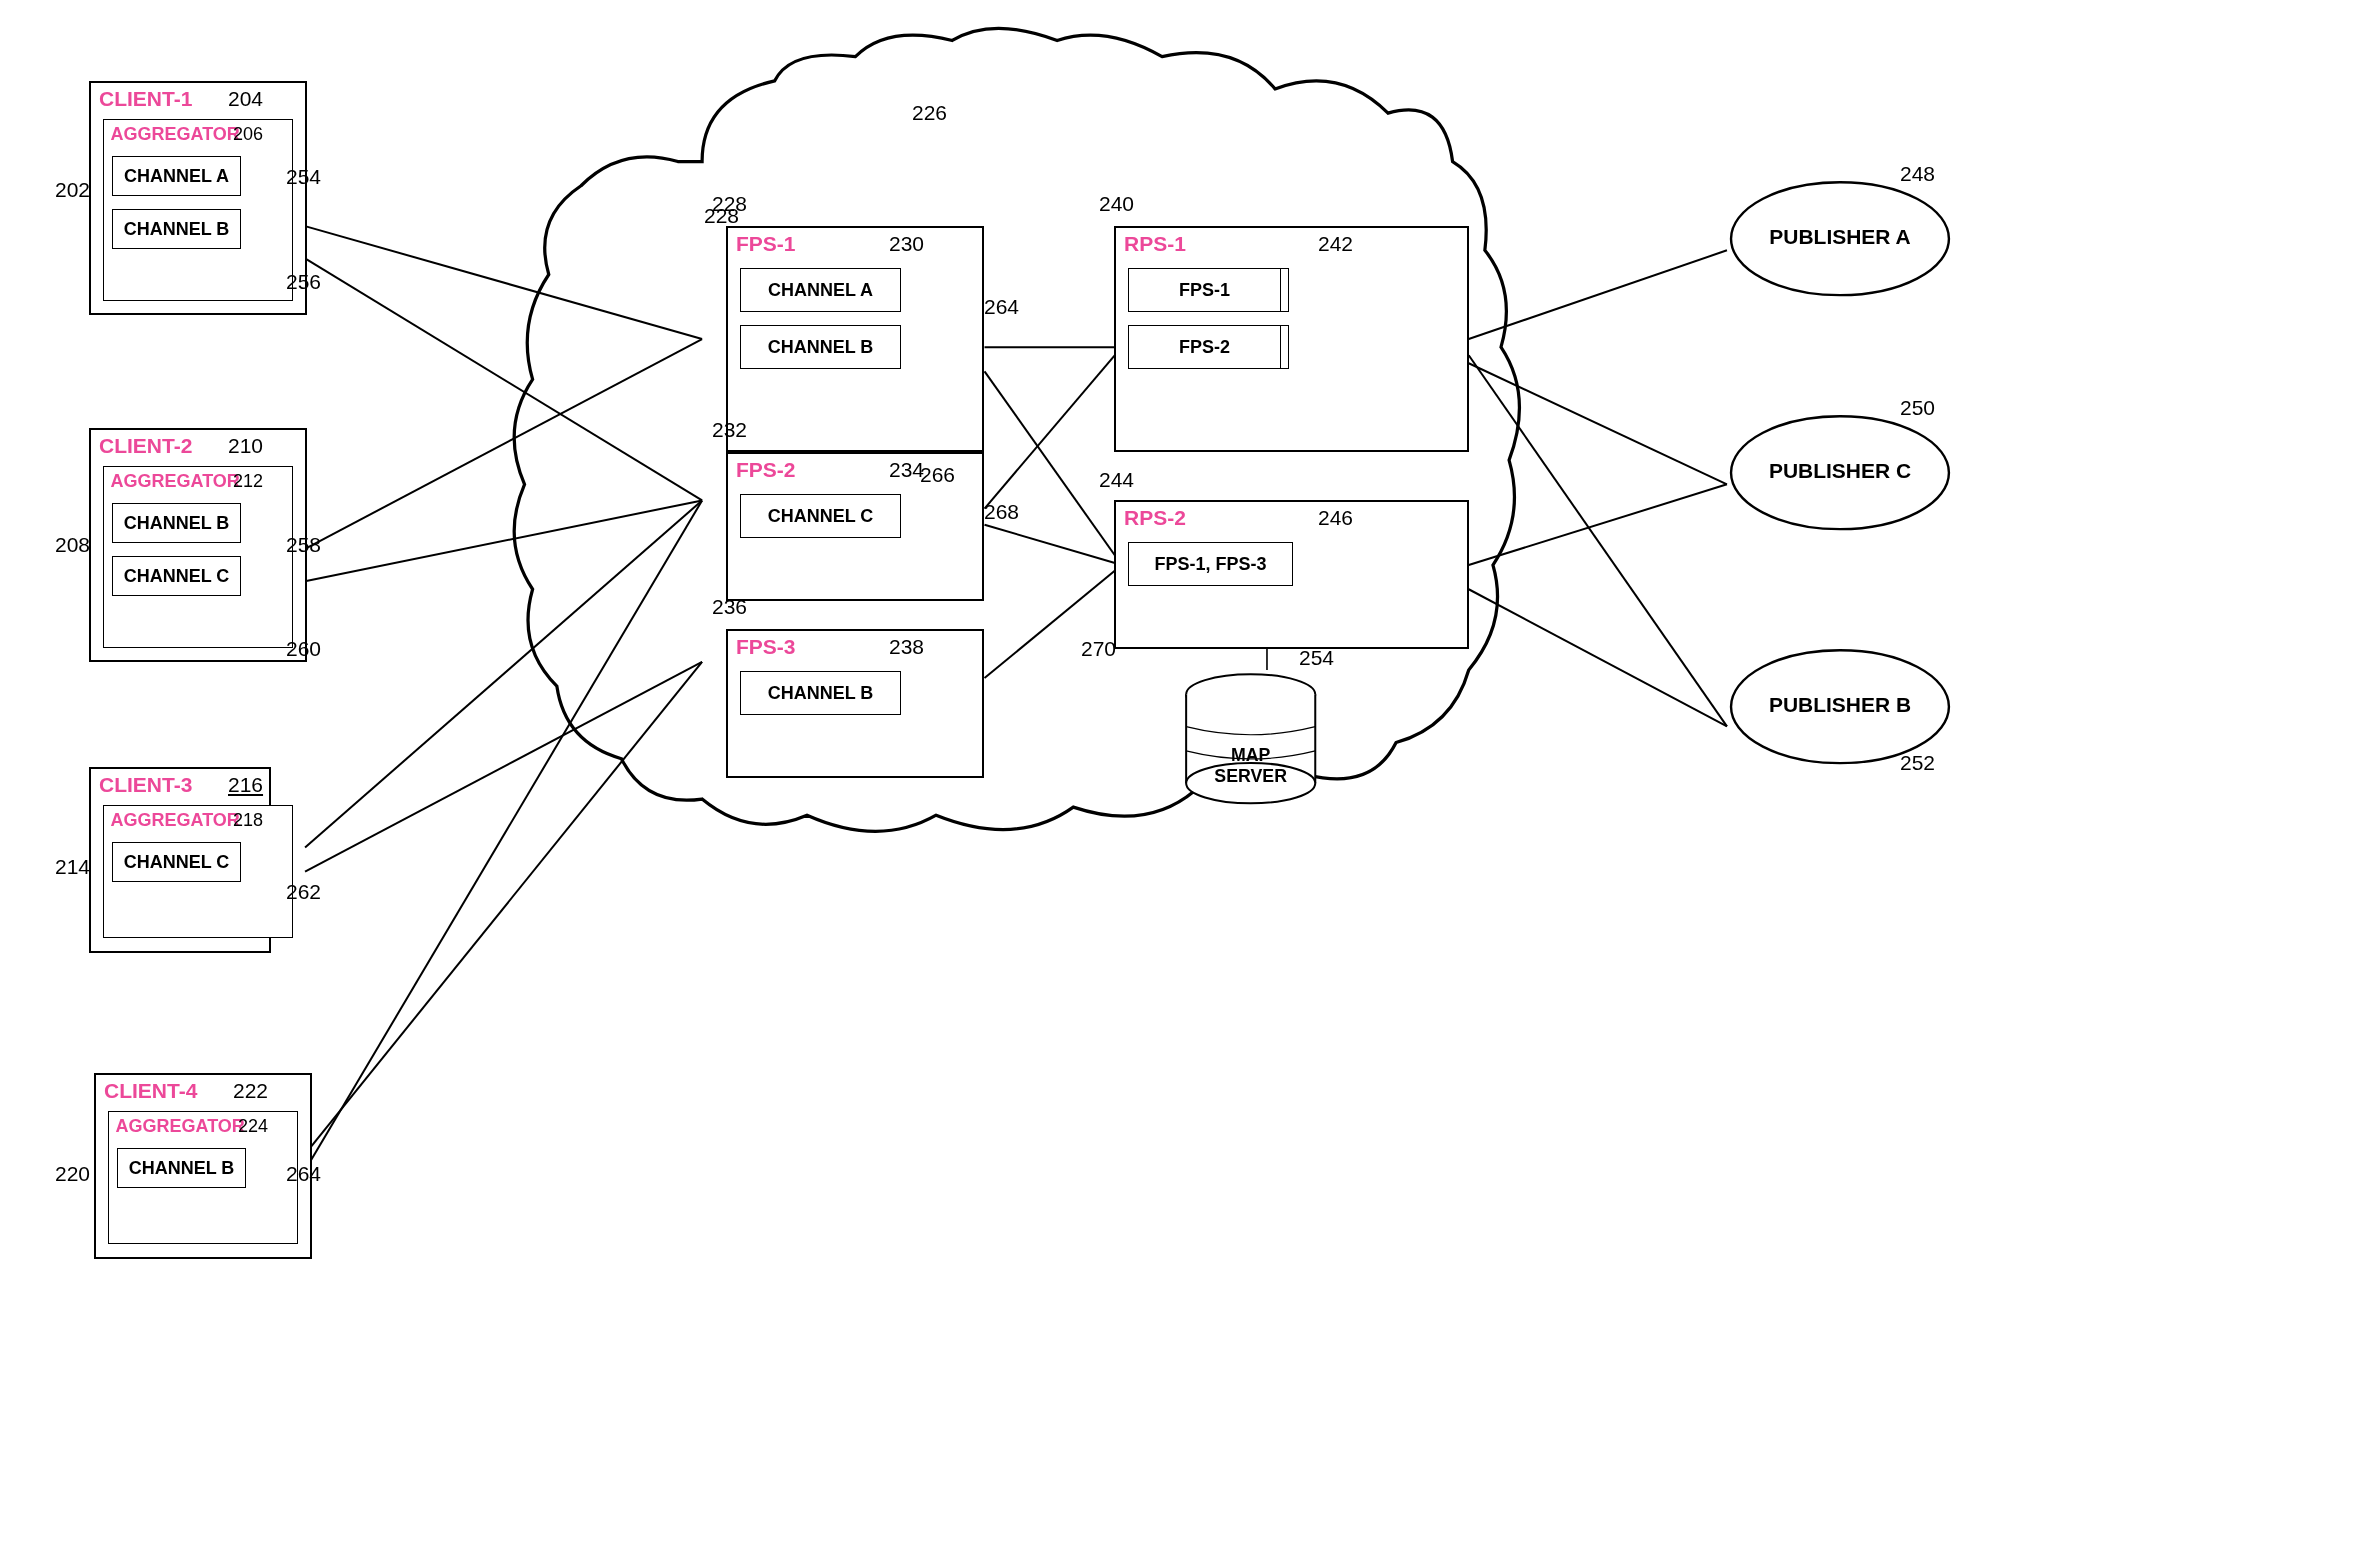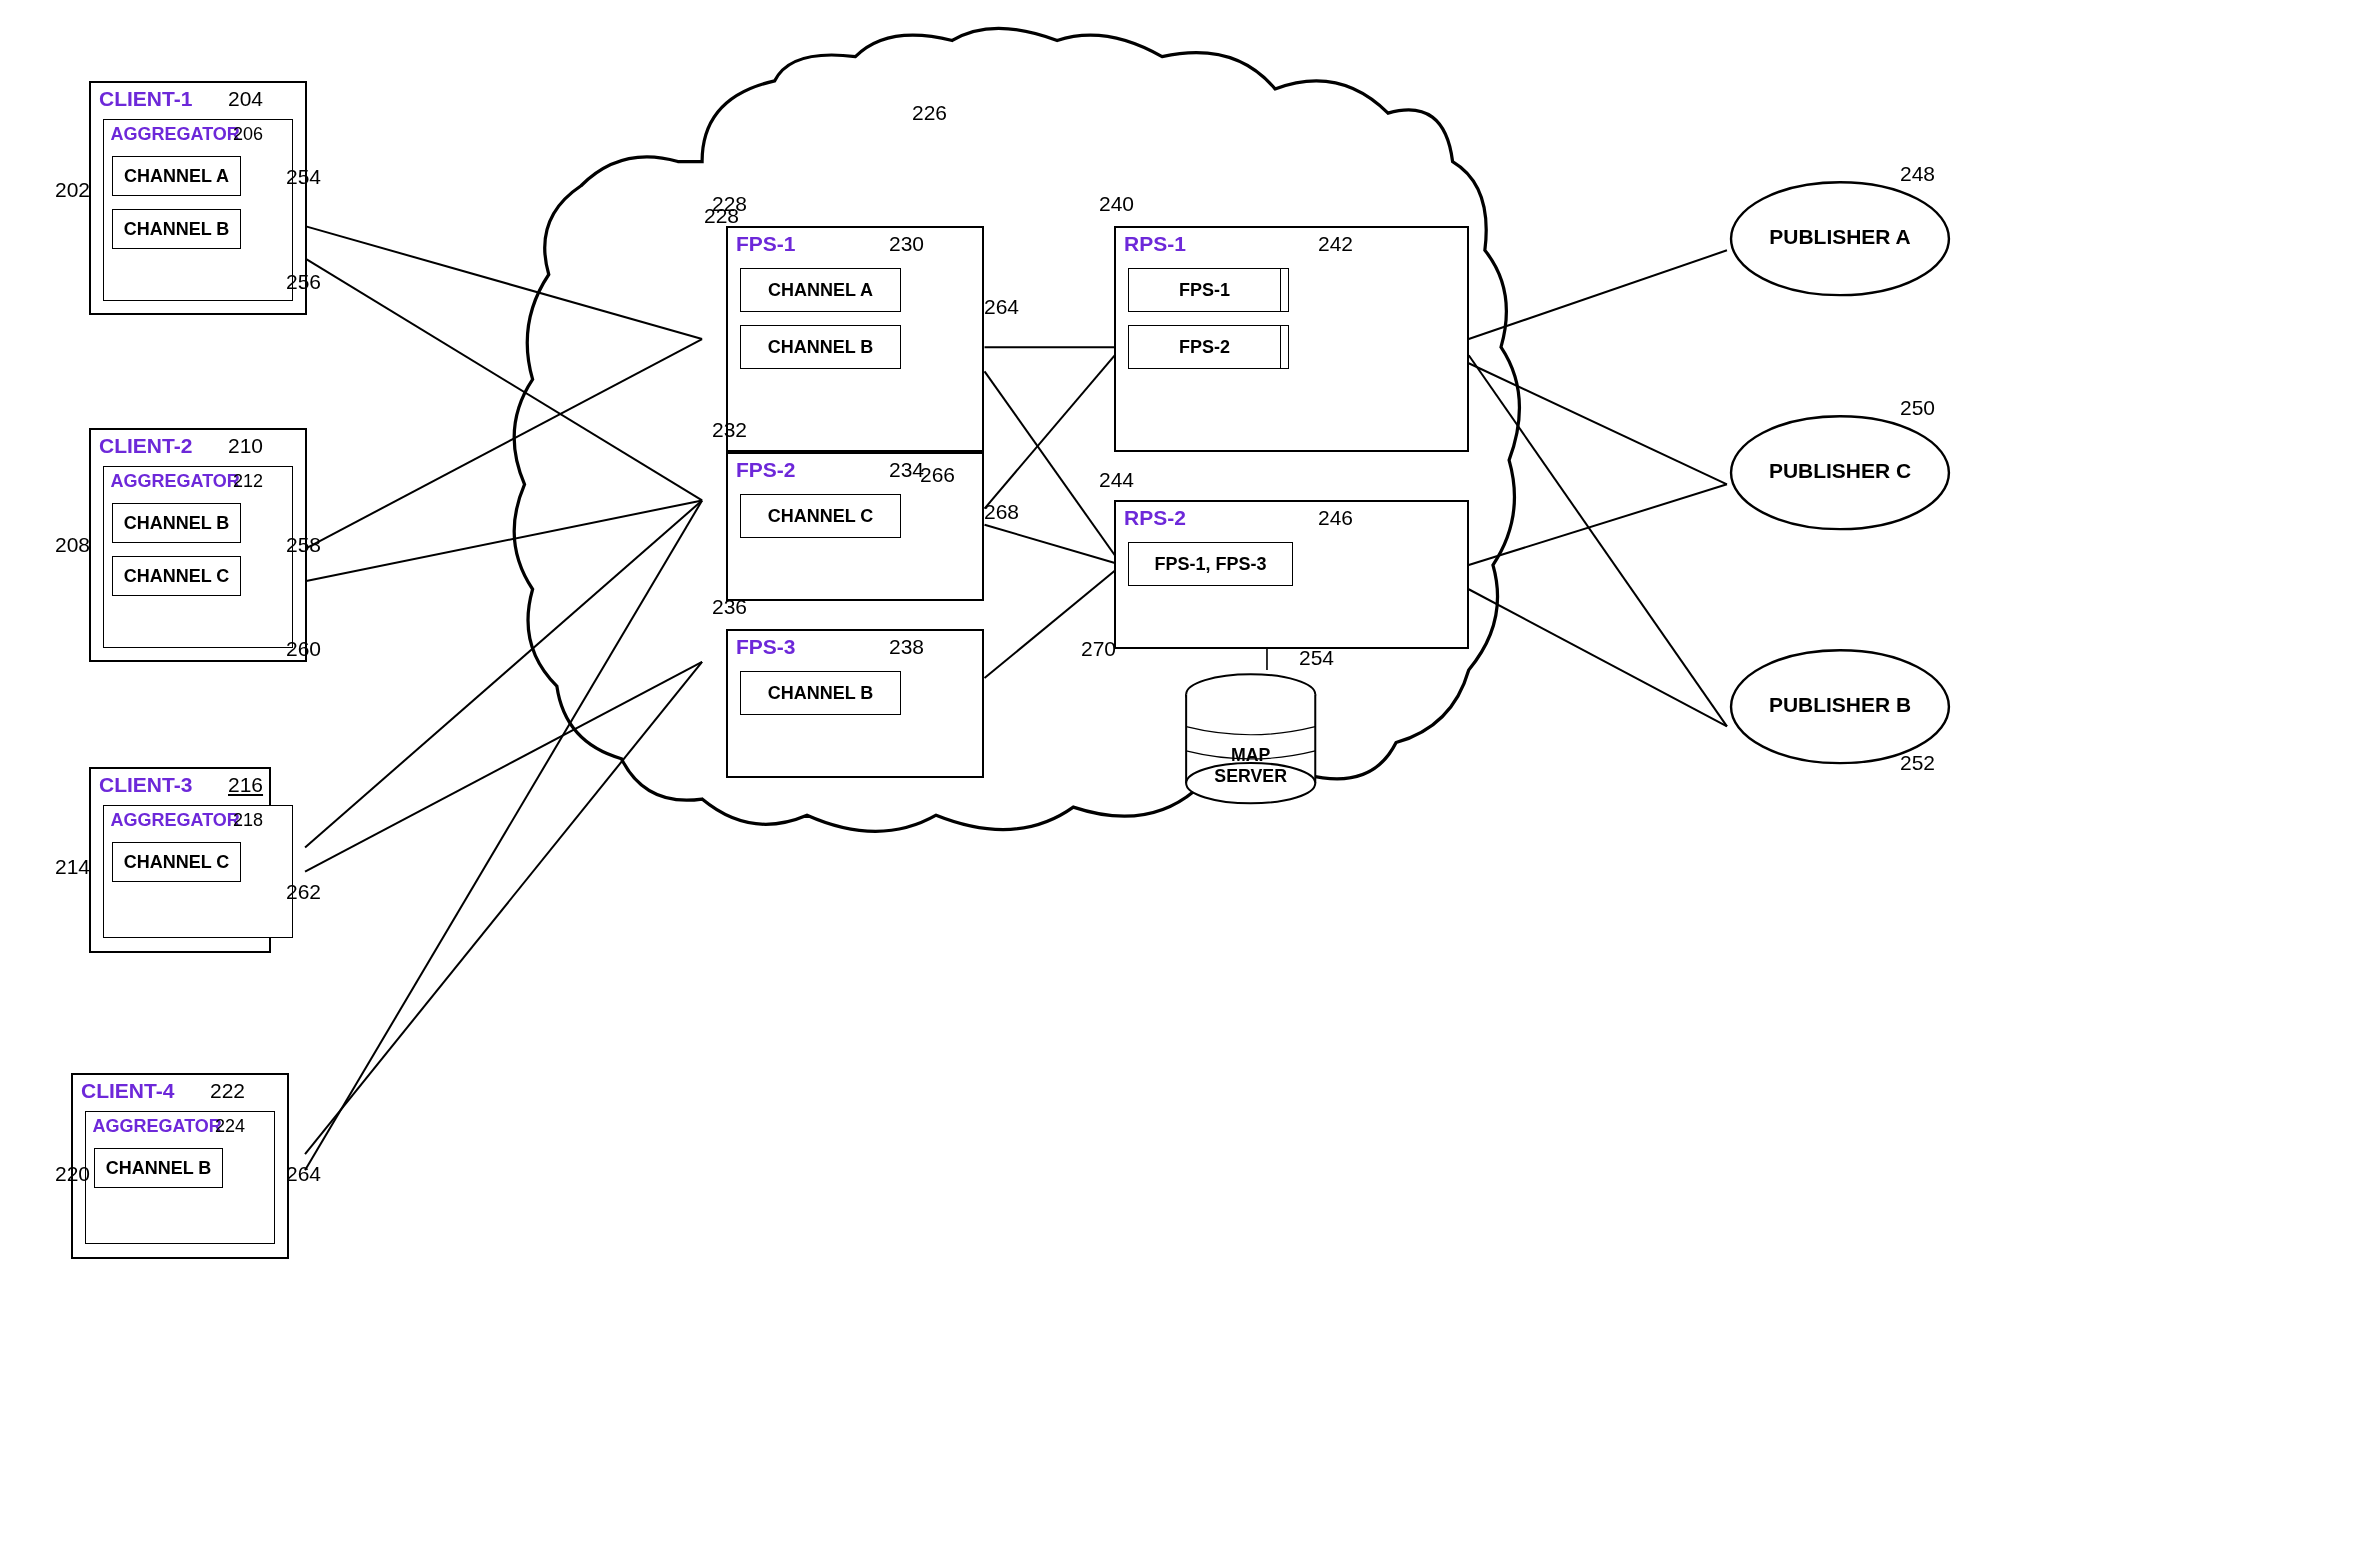--- a/index.html
+++ b/index.html
@@ -34,21 +34,21 @@
       background: #fff;
       display: flex;
       align-items: center;
       justify-content: center;
     }
     .label {
       position: absolute;
       font-size: 21px;
       font-weight: bold;
       font-family: Arial, sans-serif;
-      color: #6d28d9;
+      color: #ec4899;
     }
     .ref-num {
       position: absolute;
       font-size: 21px;
       font-family: Arial, sans-serif;
       color: #000;
     }
     .channel-label {
       font-size: 18px;
       font-weight: bold;
@@ -174,21 +174,21 @@
     <div class="box-inner" style="left:12px; top:36px; width:190px; height:133px;">
       <span class="label" style="position:absolute; left:6.5px; top:4px; font-size:18px;">AGGREGATOR</span>
       <span class="ref-num" style="position:absolute; left:129px; top:4px; font-size:18px;">218</span>
       <div class="box-inner" style="left:8px; top:36px; width:129px; height:40px;">
         <span class="channel-label">CHANNEL C</span>
       </div>
     </div>
   </div>
   <span class="ref-num" style="position:absolute; left:55px; top:855px;">214</span>
 
-  <div class="box" style="left:71px; top:1073px; width:218px; height:186px;">
+  <div class="box" style="left:94px; top:1073px; width:218px; height:186px;">
     <span class="label" style="left:8px; top:4px;">CLIENT-4</span>
     <span class="ref-num" style="left:137px; top:4px;">222</span>
     <div class="box-inner" style="left:12px; top:36px; width:190px; height:133px;">
       <span class="label" style="position:absolute; left:6.5px; top:4px; font-size:18px;">AGGREGATOR</span>
       <span class="ref-num" style="position:absolute; left:129px; top:4px; font-size:18px;">224</span>
       <div class="box-inner" style="left:8px; top:36px; width:129px; height:40px;">
         <span class="channel-label">CHANNEL B</span>
       </div>
     </div>
   </div>

